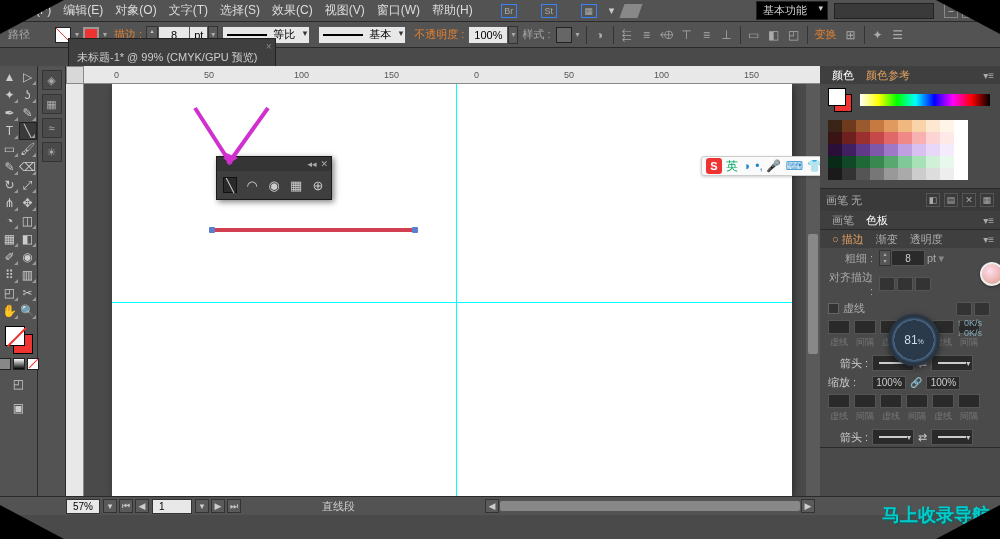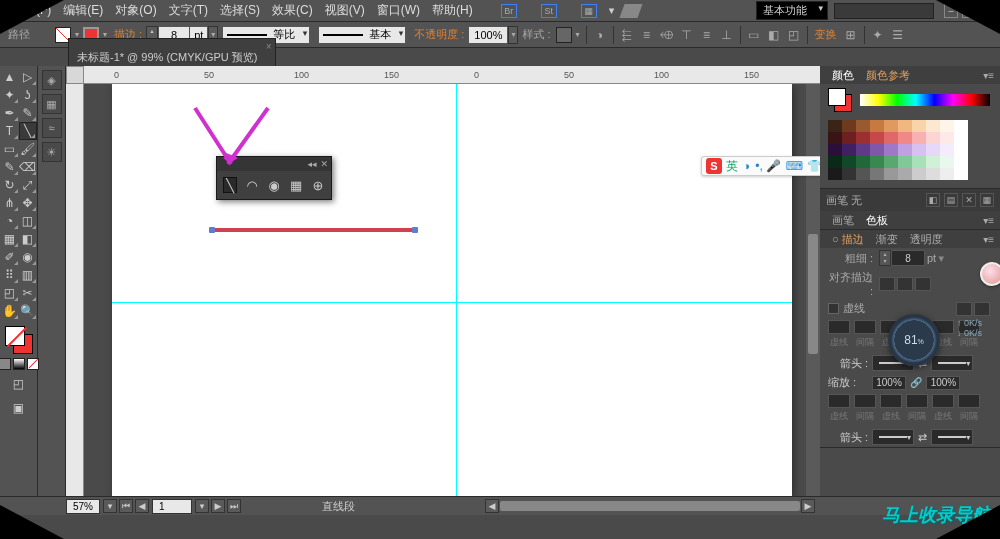--- a/index.html
+++ b/index.html
@@ -127,21 +127,21 @@
 .strokepanel .arrowrow .adrp{width:42px;height:16px;background:#2a2a2a;border:1px solid #555;display:flex;align-items:center;justify-content:center;position:relative}
 .strokepanel .arrowrow .adrp::after{content:"▾";position:absolute;right:2px;font-size:8px}
 .strokepanel .arrowrow .aline{width:28px;height:2px;background:#ccc}
 .strokepanel .arrowrow .swap{font-size:11px}
 .strokepanel .pctbox{width:34px;height:14px;background:#2a2a2a;border:1px solid #555;color:#ccc;font-size:10px;text-align:center;line-height:12px}
 
 .wheel{position:absolute;right:60px;top:314px;width:52px;height:52px;border-radius:50%;background:radial-gradient(circle,#2a3a4a 60%,#4a6a8a 61%,#2a3a4a 70%);border:3px solid #2a3544;display:flex;align-items:center;justify-content:center;color:#cde;font-size:12px;box-shadow:0 2px 6px rgba(0,0,0,.5)}
 .wheel .sub{font-size:7px}
 .speed{position:absolute;right:18px;top:318px;font-size:9px;color:#8ab}
 
-.watermark{position:absolute;right:10px;bottom:12px;font-size:18px;font-weight:bold;font-style:italic;color:#0cc;text-shadow:1px 1px 2px #066}
+.watermark{position:absolute;right:10px;bottom:12px;font-size:18px;font-weight:bold;color:#0cc;text-shadow:1px 1px 2px #066}
 
 .vignette{position:absolute;pointer-events:none}
 .vignette.tl{left:0;top:0;border-top:34px solid #000;border-right:64px solid transparent}
 .vignette.tr{right:0;top:0;border-top:34px solid #000;border-left:64px solid transparent}
 .vignette.bl{left:0;bottom:0;border-bottom:34px solid #000;border-right:64px solid transparent}
 .vignette.br{right:0;bottom:0;border-bottom:34px solid #000;border-left:64px solid transparent}
 
 .avatar{position:absolute;right:-4px;top:262px;width:24px;height:24px;border-radius:50%;background:radial-gradient(circle at 40% 35%,#fde,#d98);border:2px solid #eee;box-shadow:0 1px 3px rgba(0,0,0,.4)}
 </style>
 </head>

